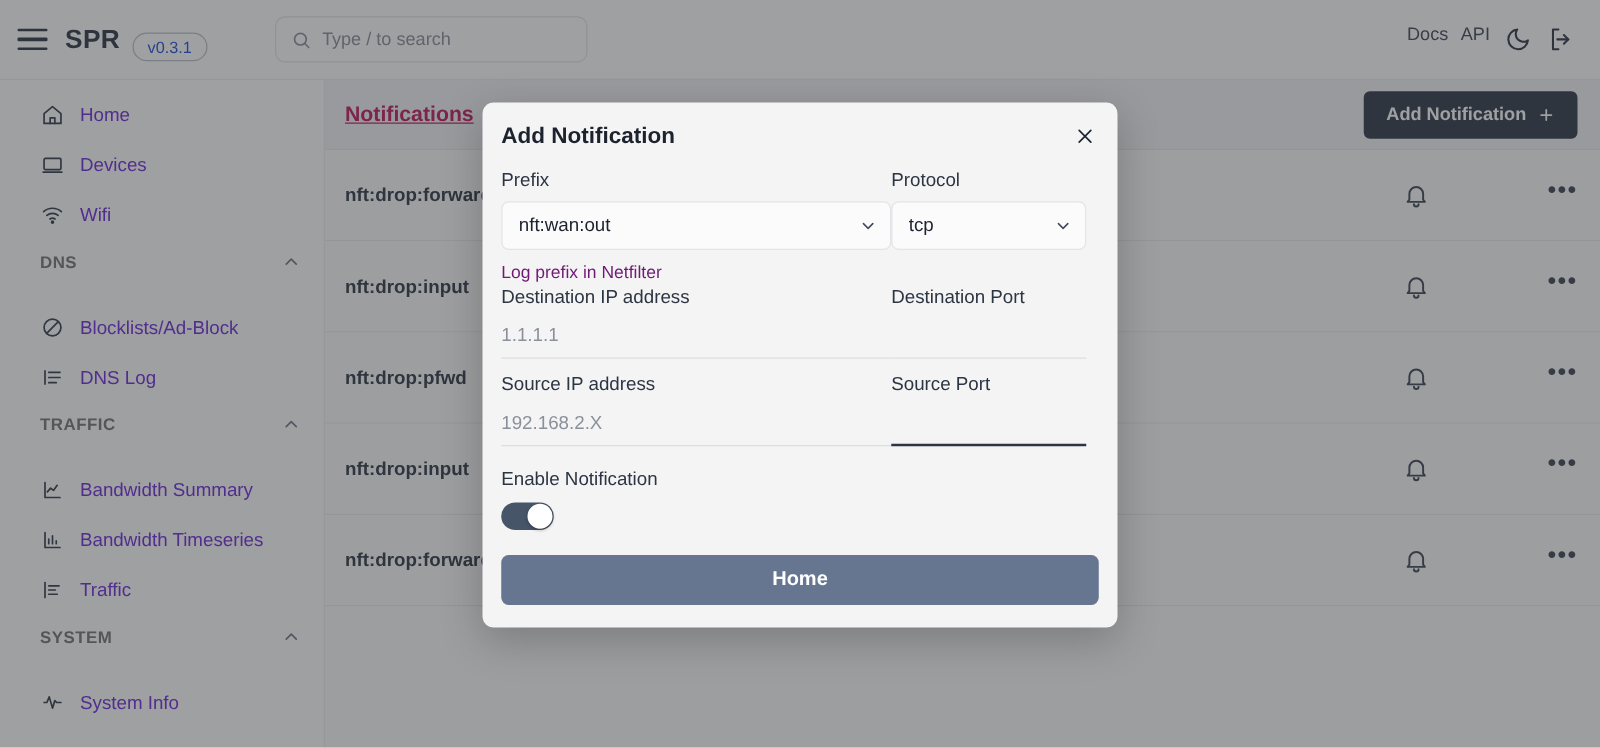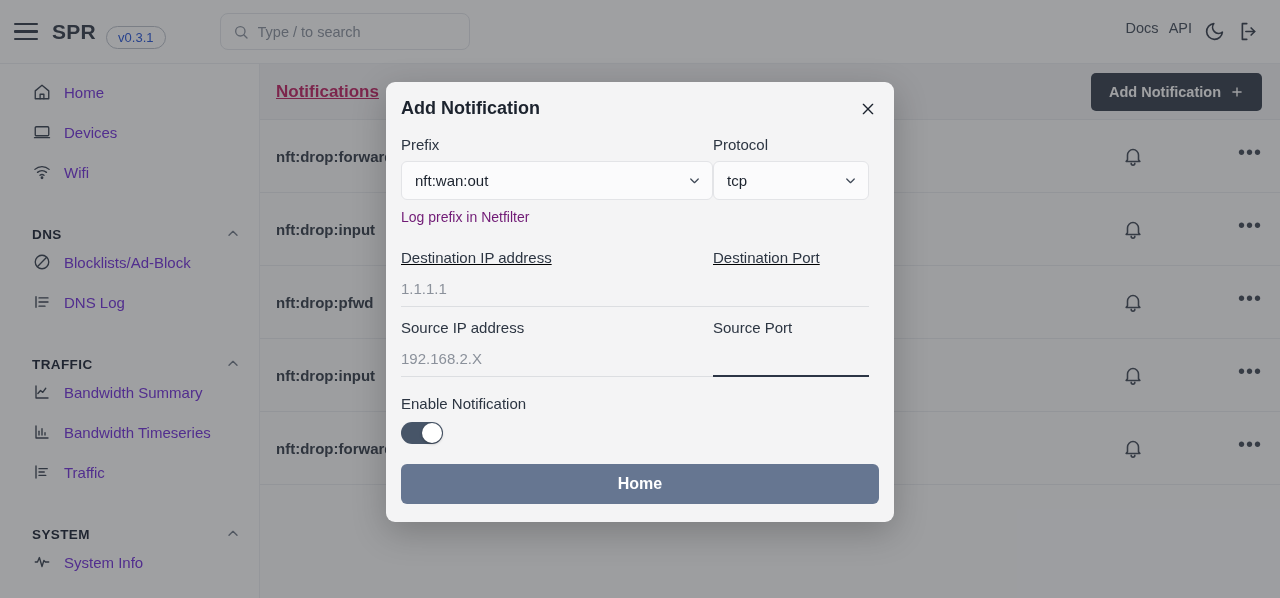--- a/index.html
+++ b/index.html
@@ -73,24 +73,24 @@
     padding-top: 8px;
     overflow: hidden;
   }
   .nav-item {
     height: 40px; display: flex; align-items: center; gap: 13px;
     padding: 0 16px 0 32px; cursor: pointer;
     font-size: 15px; color: #6d28d9;
   }
   .nav-item .ic { width: 19px; height: 19px; flex: 0 0 19px; color: #2f3948; display: flex; align-items: center; justify-content: center; }
   .nav-group {
-    height: 40px; display: flex; align-items: flex-end;
+    height: 40px; display: flex; align-items: flex-start;
     padding: 0 18px 0 32px; margin-top: 10px;
     font-size: 13.5px; font-weight: bold; letter-spacing: .4px;
-    color: #0f172a;
+    color: #737373;
   }
   .nav-group .chev { margin-left: auto; color: #6b7584; }
 
   .content {
     flex: 1; background: #fbfbfc; min-width: 0;
     display: flex; flex-direction: column;
   }
   .content-head {
     height: 56px; flex: 0 0 56px;
     display: flex; align-items: center;
@@ -489,21 +489,21 @@
         <span class="chev">
           <svg width="15" height="15" viewBox="0 0 24 24" fill="none" stroke="#414a58" stroke-width="2" stroke-linecap="round" stroke-linejoin="round">
               <path d="M6 9.5l6 6 6-6"></path>
             </svg>
         </span>
       </div>
     </div>
   </div>
 
   
-  <div class="grid2" style="margin-top:24px;text-decoration:underline;">
+  <div class="grid2" style="margin-top:4px;">
     <div class="col-wide">
       <label class="field-label">Destination IP address</label>
       <input class="uline-input" type="text" placeholder="1.1.1.1" style="">
     </div>
     <div class="col-narrow">
       <label class="field-label">Destination Port</label>
       <input class="uline-input" type="text" placeholder="" style="">
     </div>
   </div>
 

